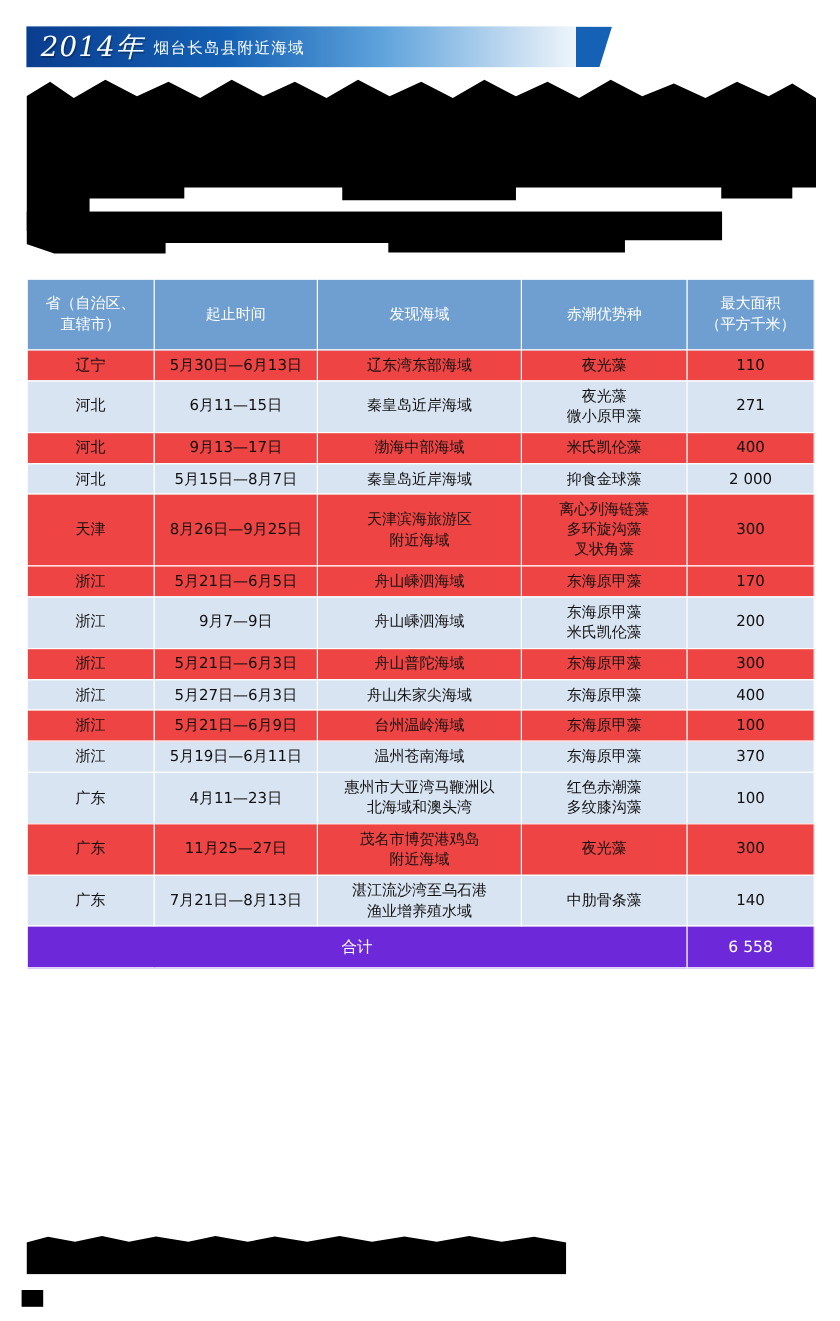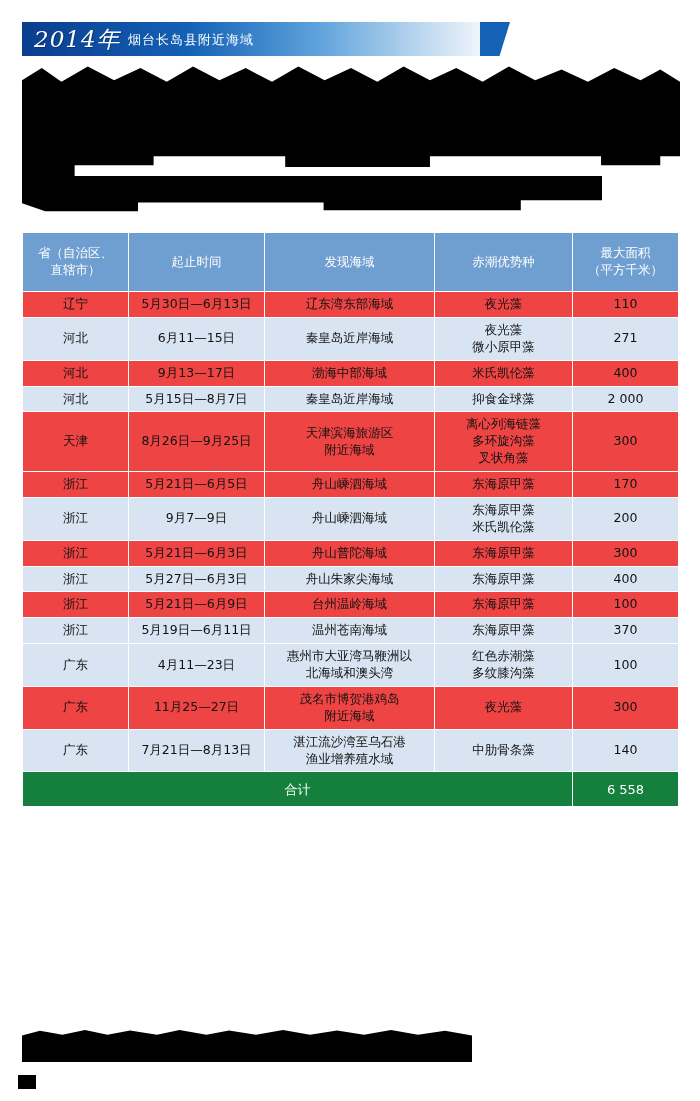--- a/index.html
+++ b/index.html
@@ -137,21 +137,21 @@
     height: 50px;
     border: 1px solid #ffffff;
   }
   tr.odd td {
     background: #ef4444;
   }
   tr.even td {
     background: #d9e4f2;
   }
   tr.total td {
-    background: #15803d;
+    background: #6d28d9;
     color: #ffffff;
     font-size: 13px;
     height: 26px;
   }
   .col1 { width: 106px; }
   .col2 { width: 136px; }
   .col3 { width: 170px; }
   .col4 { width: 138px; }
   .col5 { width: 106px; }
   .nowrap-lines { white-space: pre-line; }

